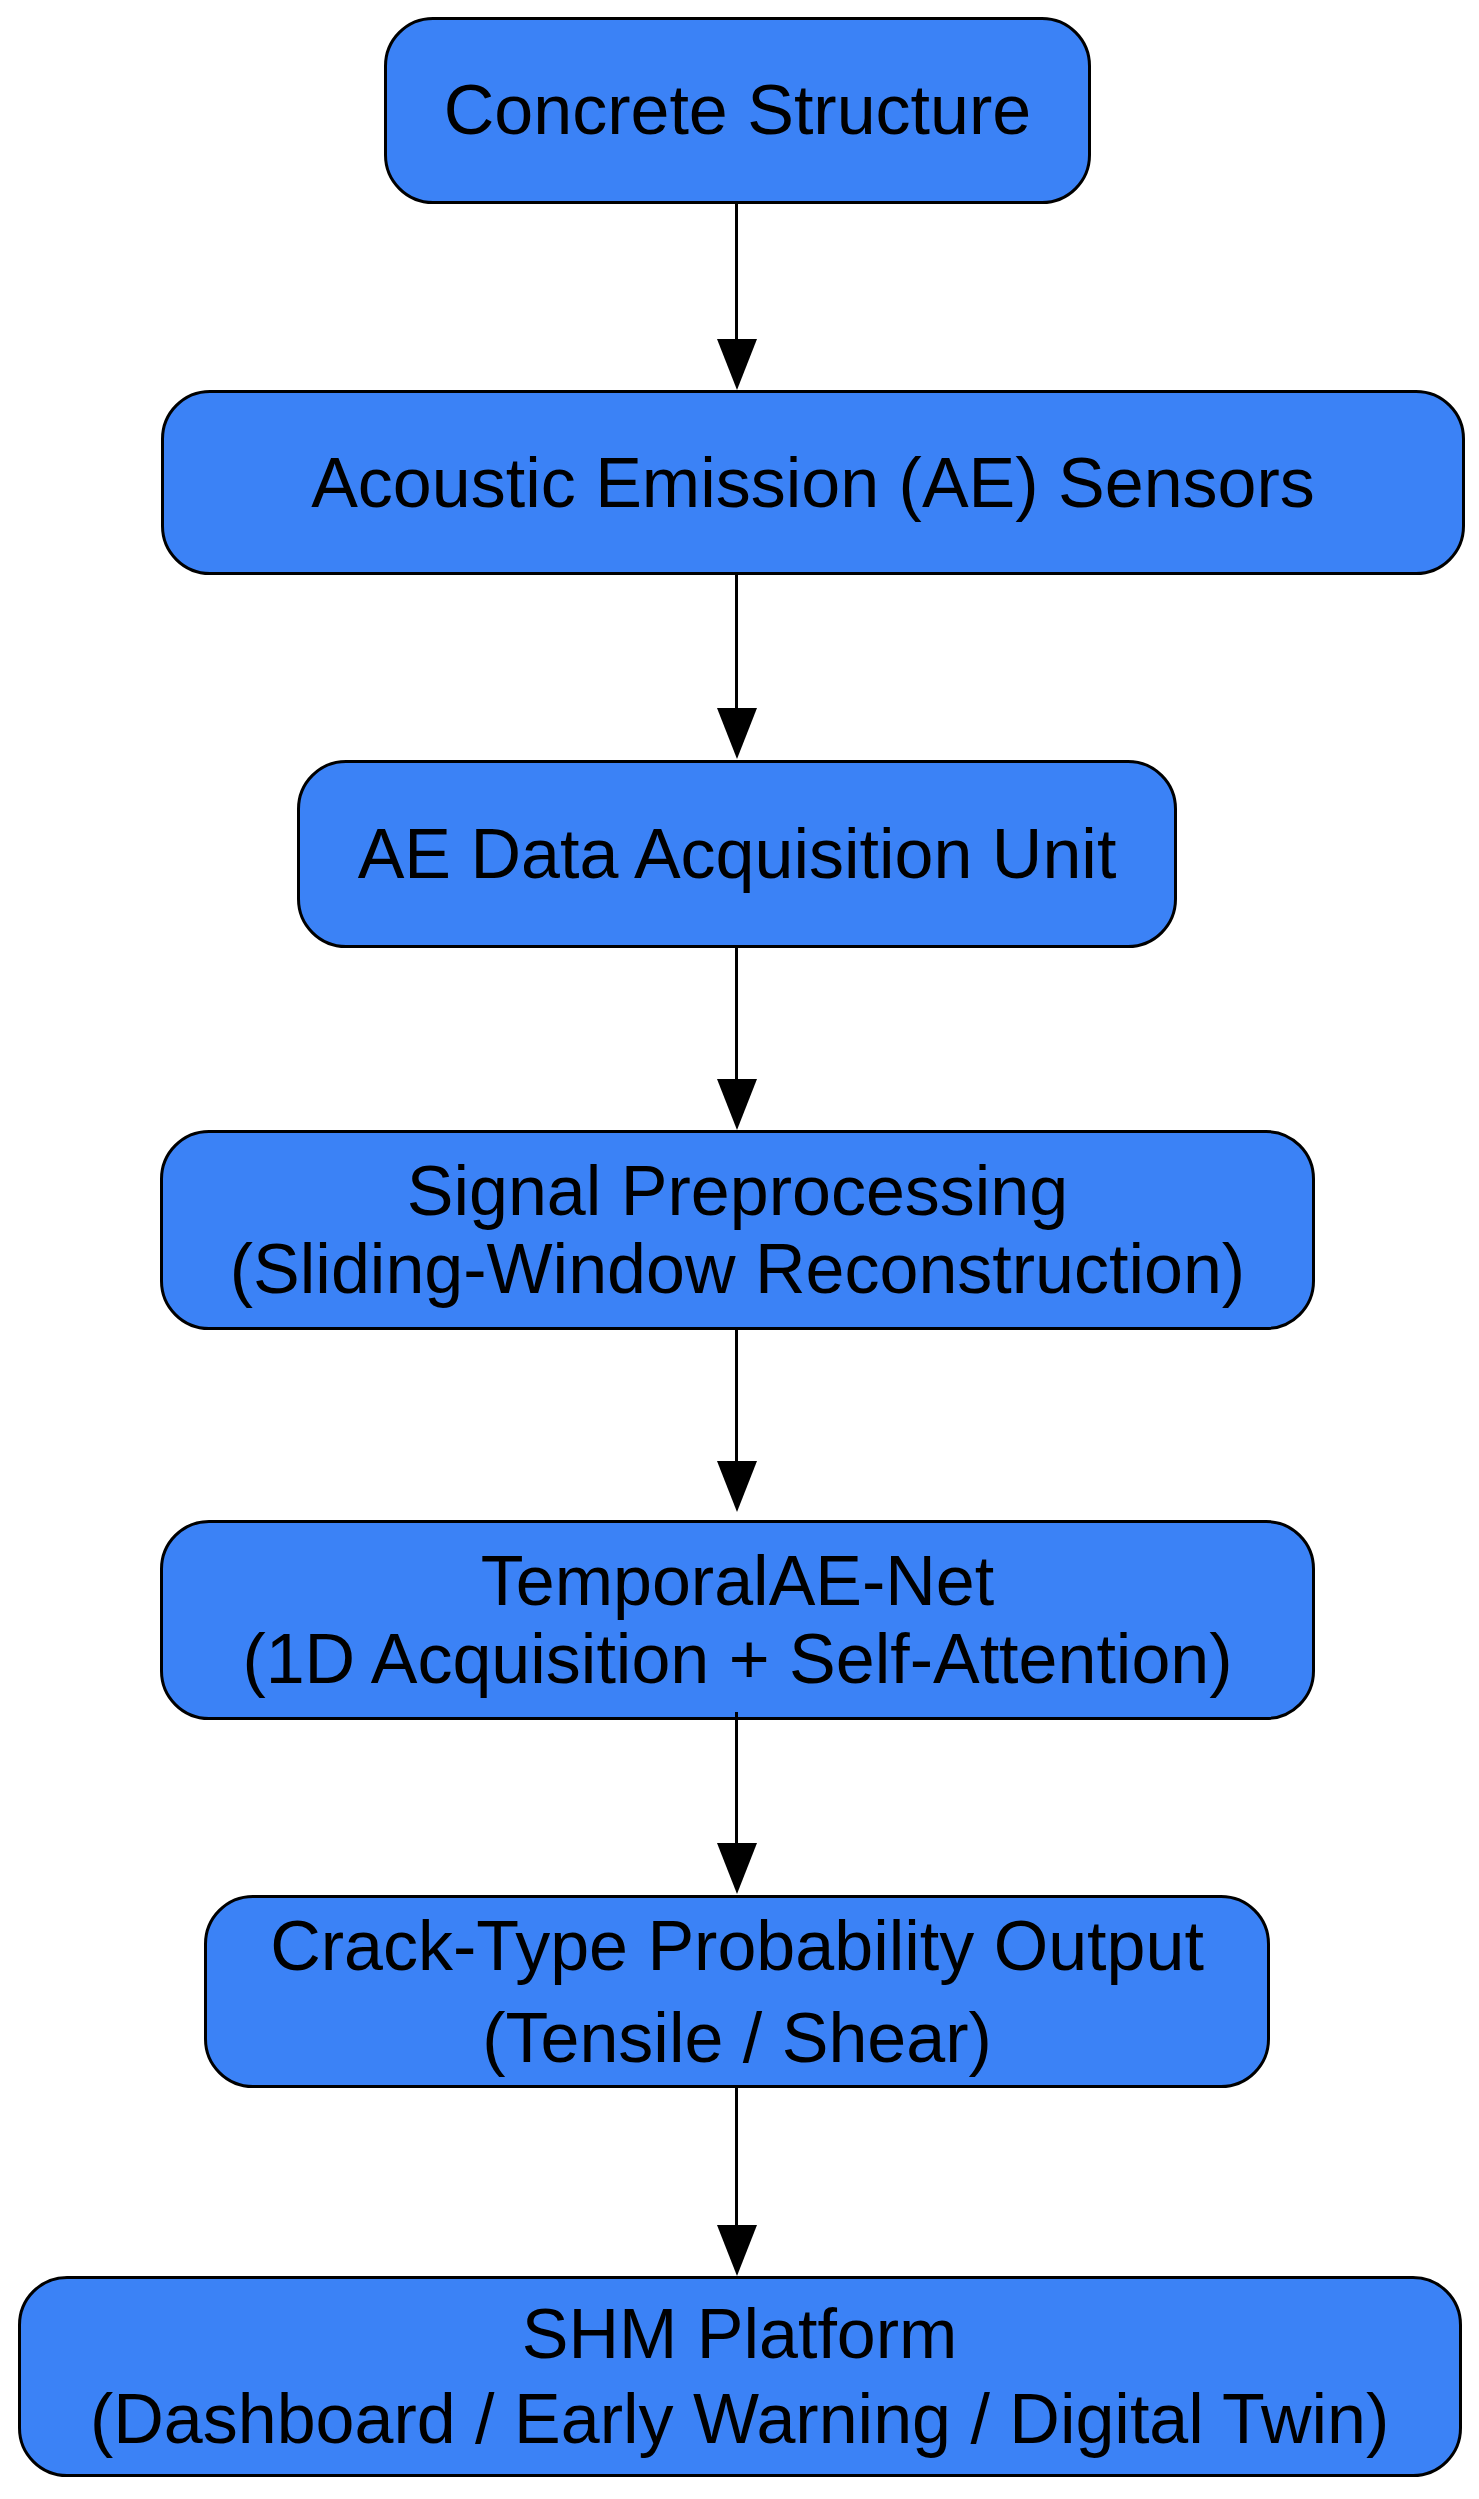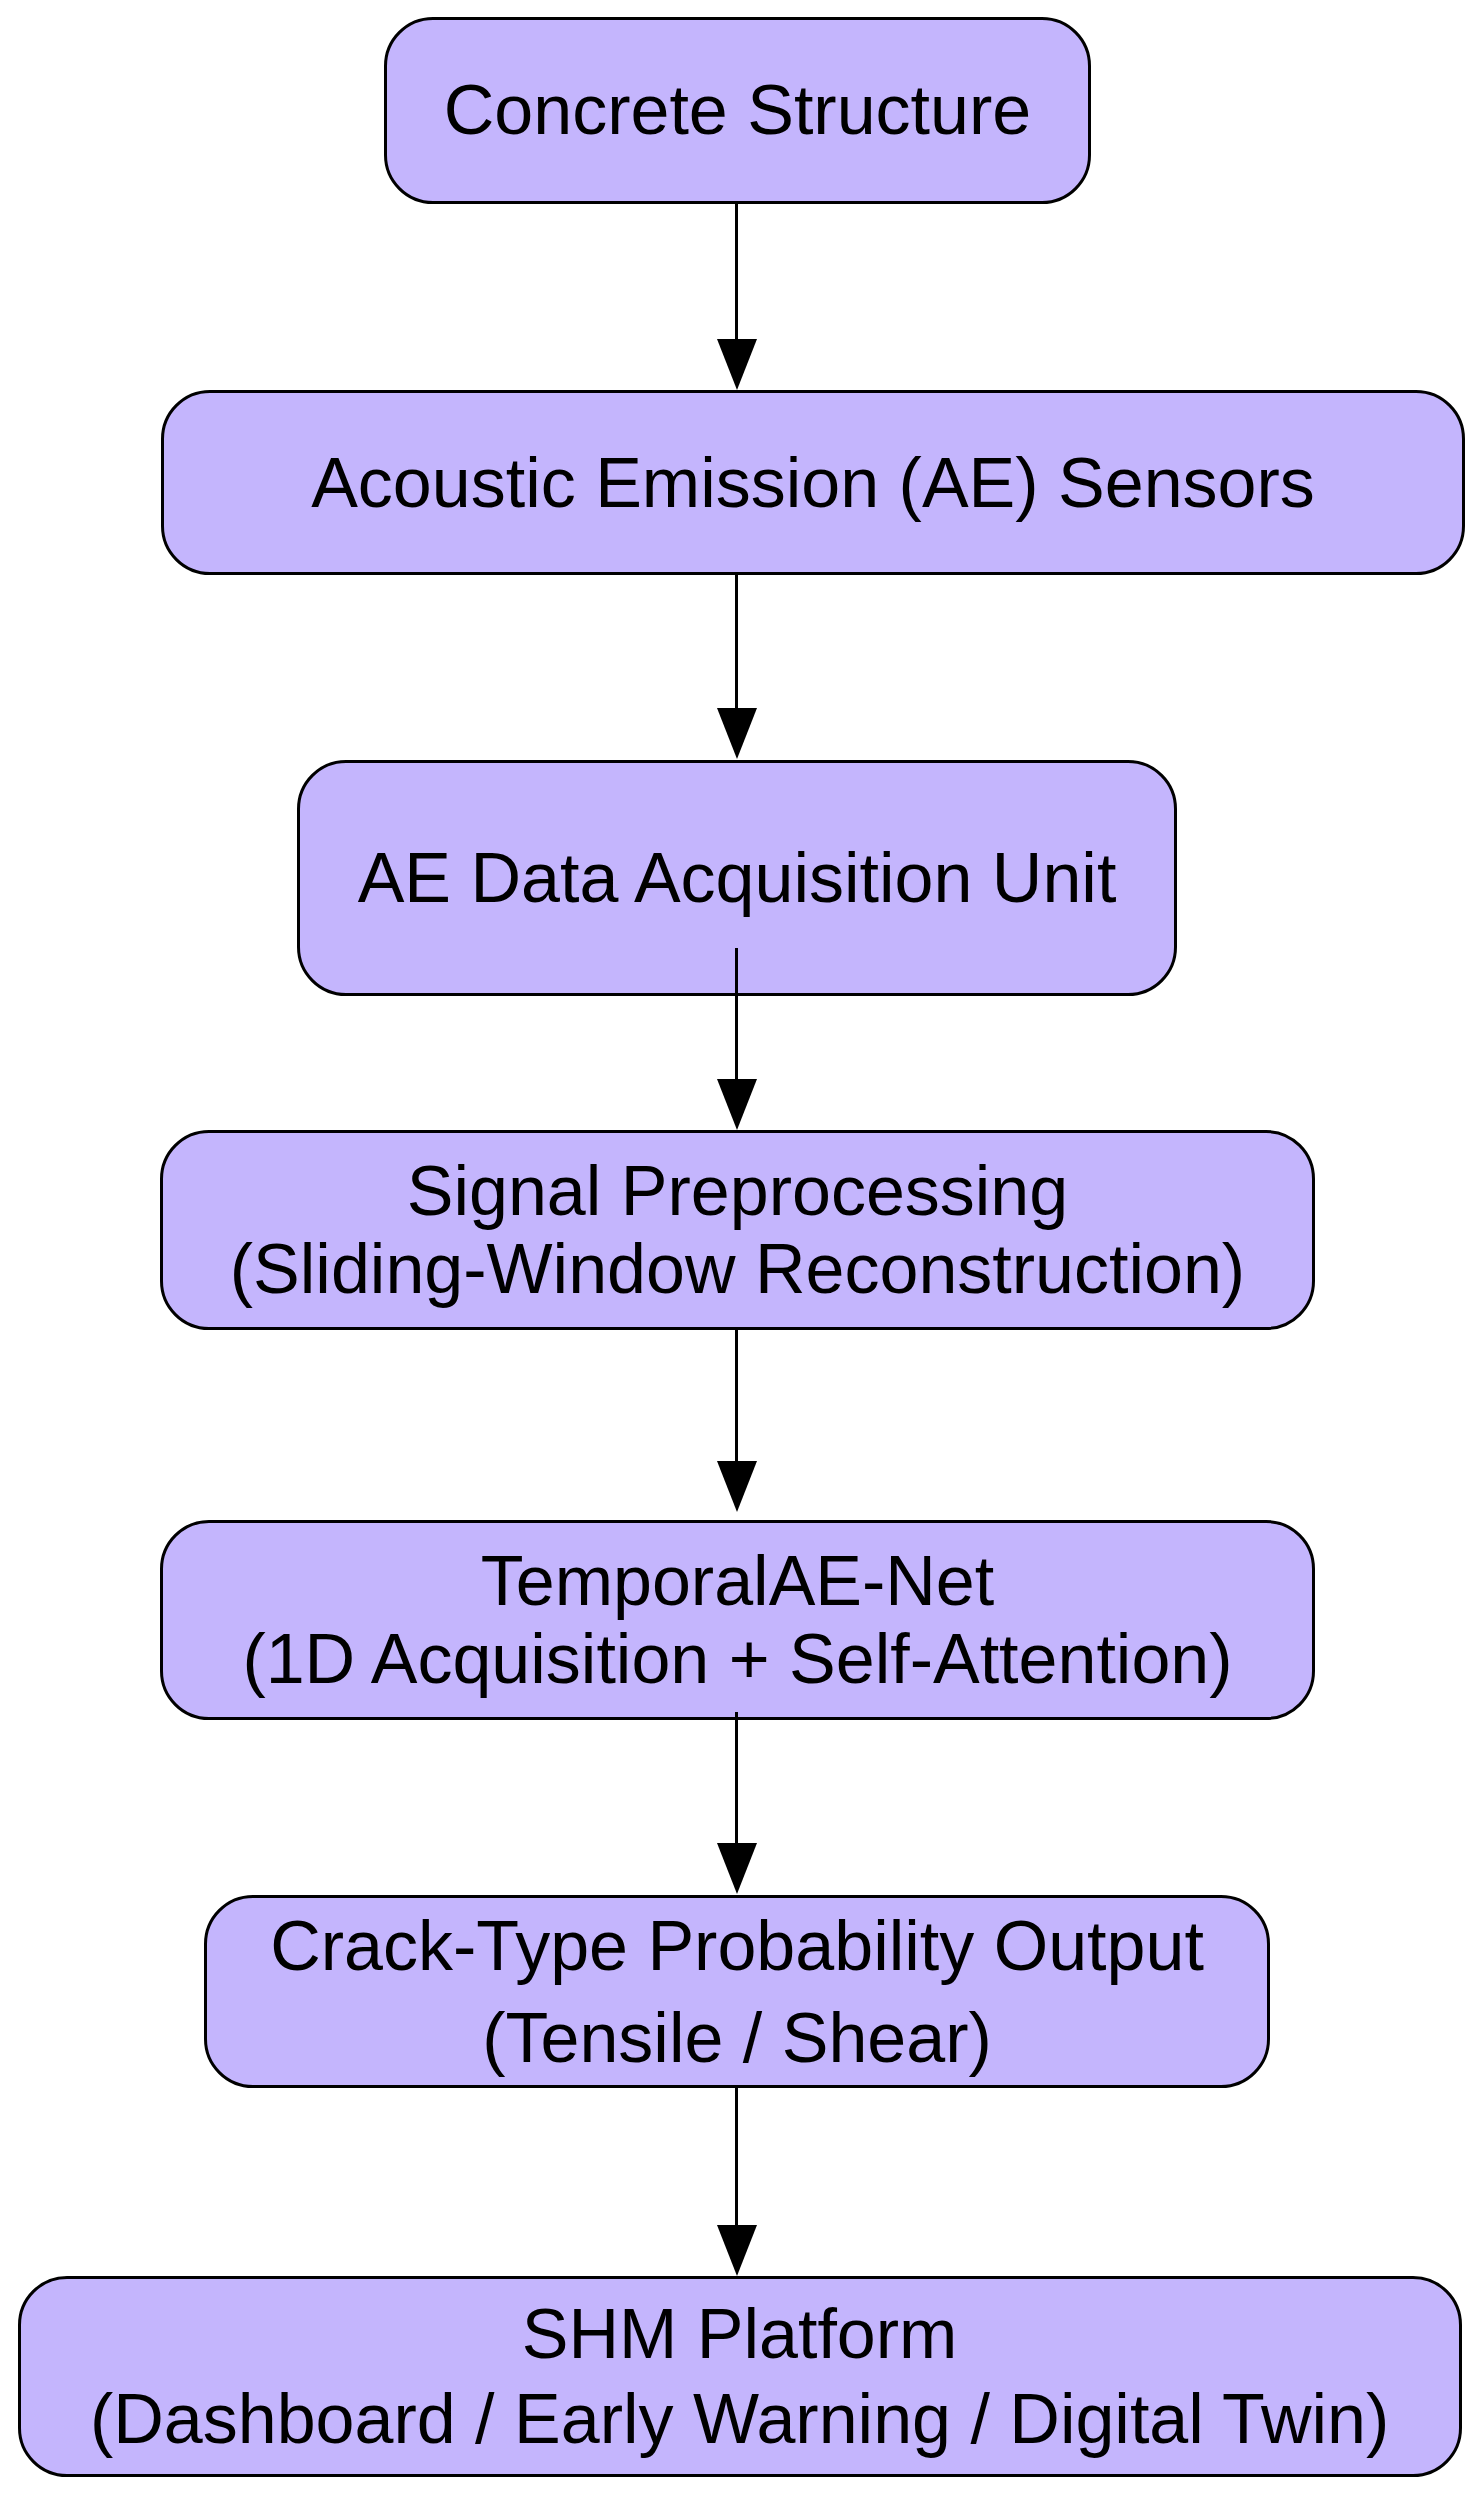--- a/index.html
+++ b/index.html
@@ -11,21 +11,21 @@
     height: 2499px;
     position: relative;
     background: #ffffff;
     font-family: "Liberation Sans", sans-serif;
     color: #000000;
     overflow: hidden;
   }
   .node {
     position: absolute;
     box-sizing: border-box;
-    background: #c4b5fd;
+    background: #3b82f6;
     border: 3.9px solid #000000;
     border-radius: 49px;
     display: flex;
     flex-direction: column;
     align-items: center;
     justify-content: center;
     text-align: center;
     font-size: 70px;
     line-height: 78px;
     white-space: nowrap;
@@ -69,21 +69,21 @@
 <div class="node" style="left:161px; top:390px; width:1304px; height:185px;">
   <div class="node-line">Acoustic Emission (AE) Sensors</div>
   <div class="node-line"></div>
 </div>
 
 <div class="arrow" style="left:716px; top:575px; height:184px;">
   <div class="arrow-shaft"></div>
   <div class="arrow-head"></div>
 </div>
 
-<div class="node" style="left:297px; top:760px; width:880px; height:236px;">
+<div class="node" style="left:297px; top:760px; width:880px; height:188px;">
   <div class="node-line">AE Data Acquisition Unit</div>
   <div class="node-line"></div>
 </div>
 
 <div class="arrow" style="left:716px; top:948px; height:182px;">
   <div class="arrow-shaft"></div>
   <div class="arrow-head"></div>
 </div>
 
 <div class="node" style="left:160px; top:1130px; width:1155px; height:200px;">

